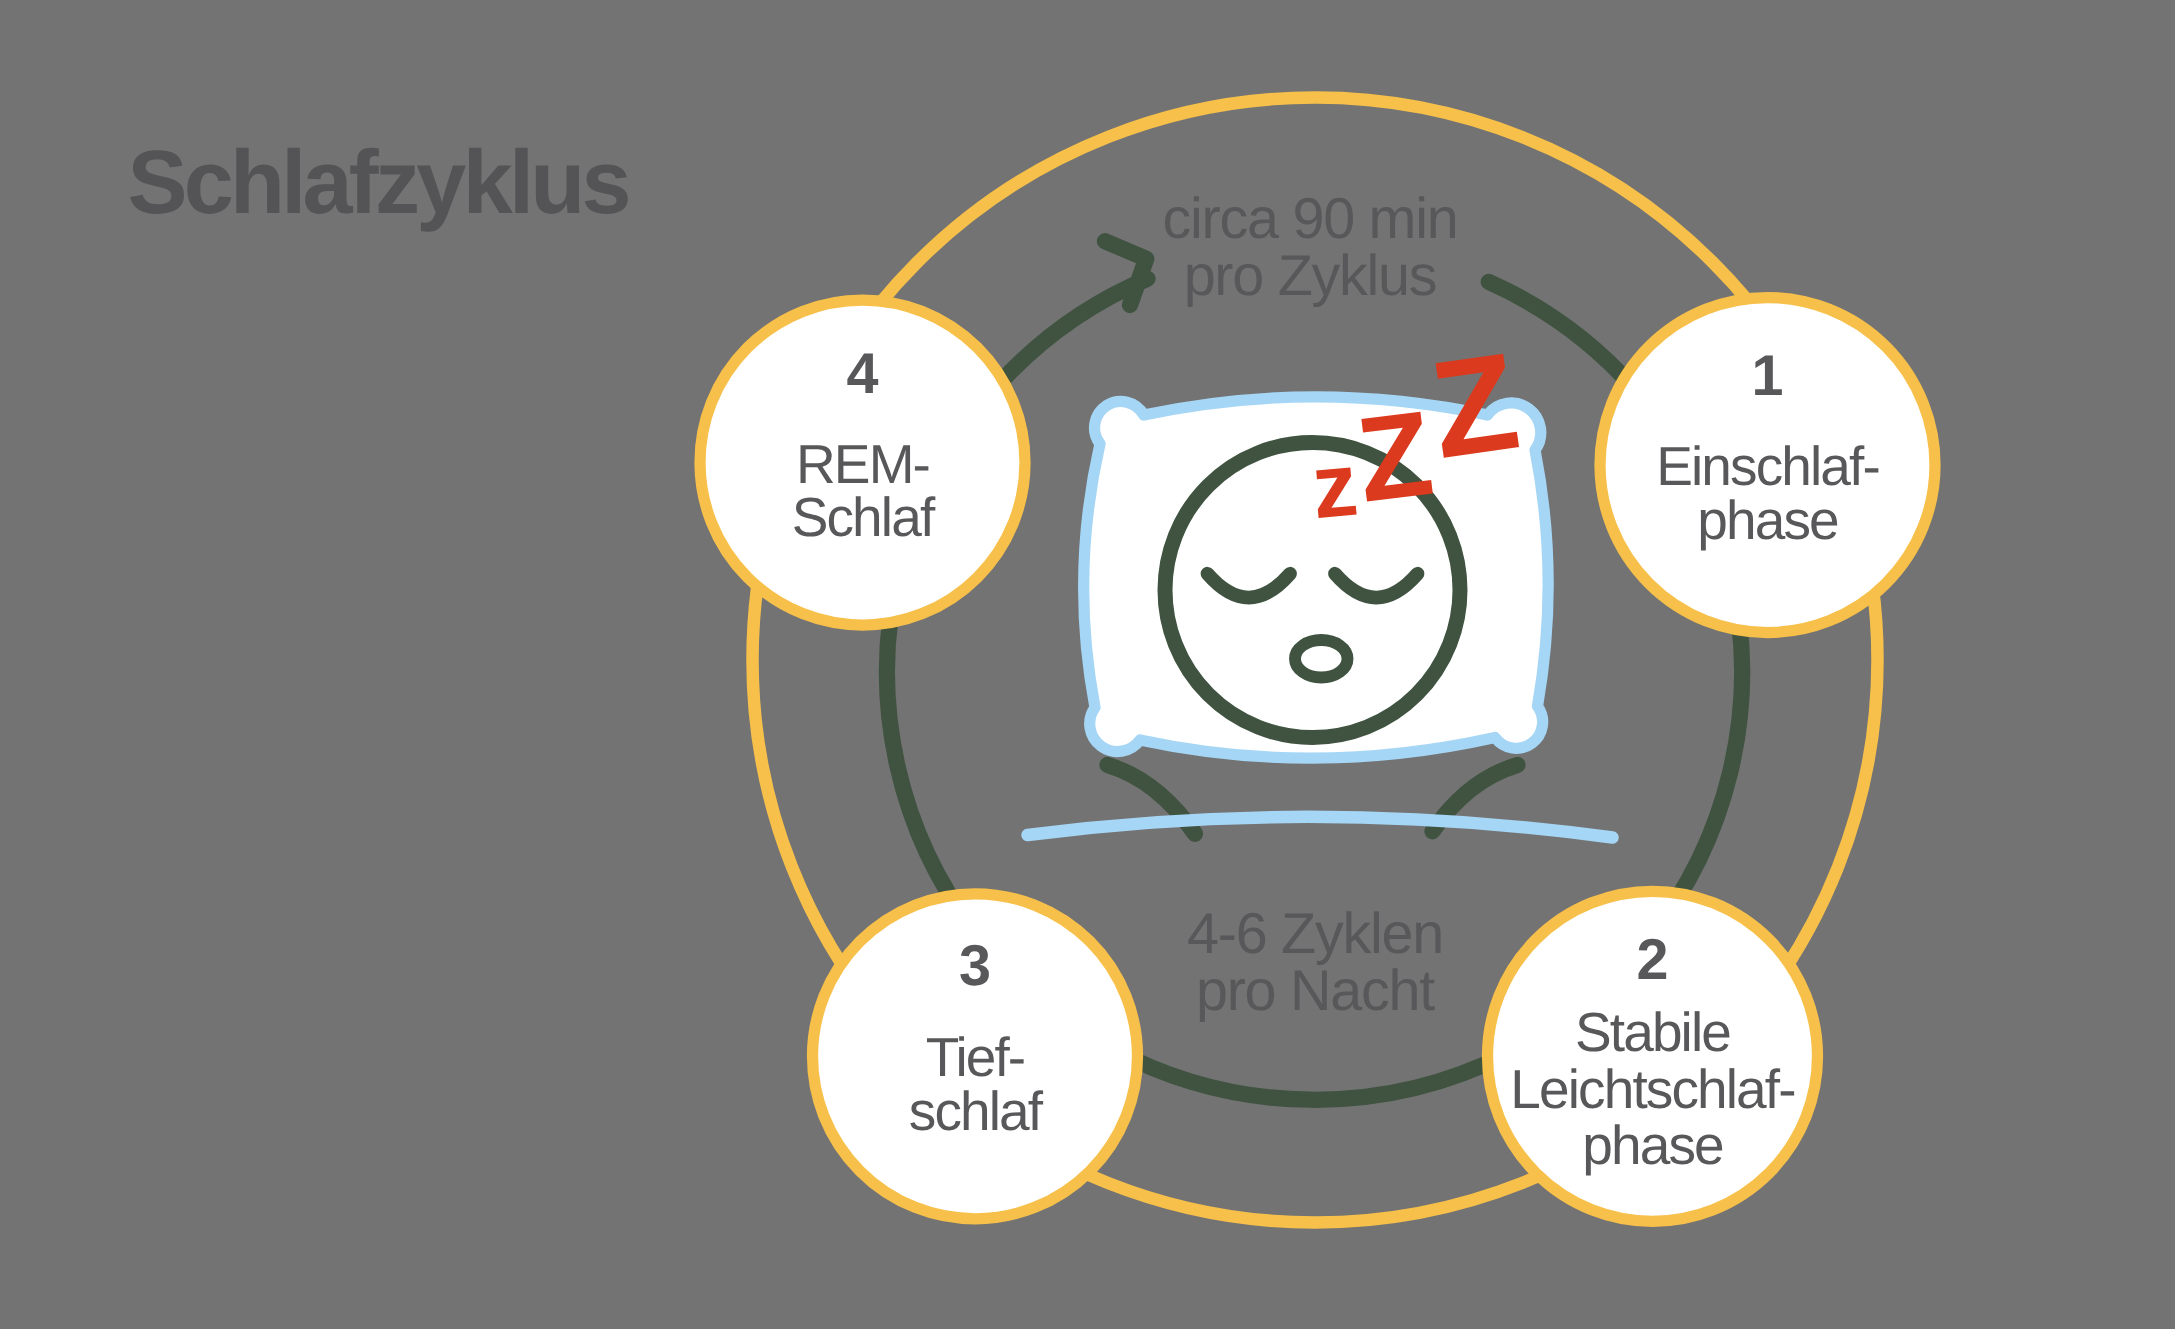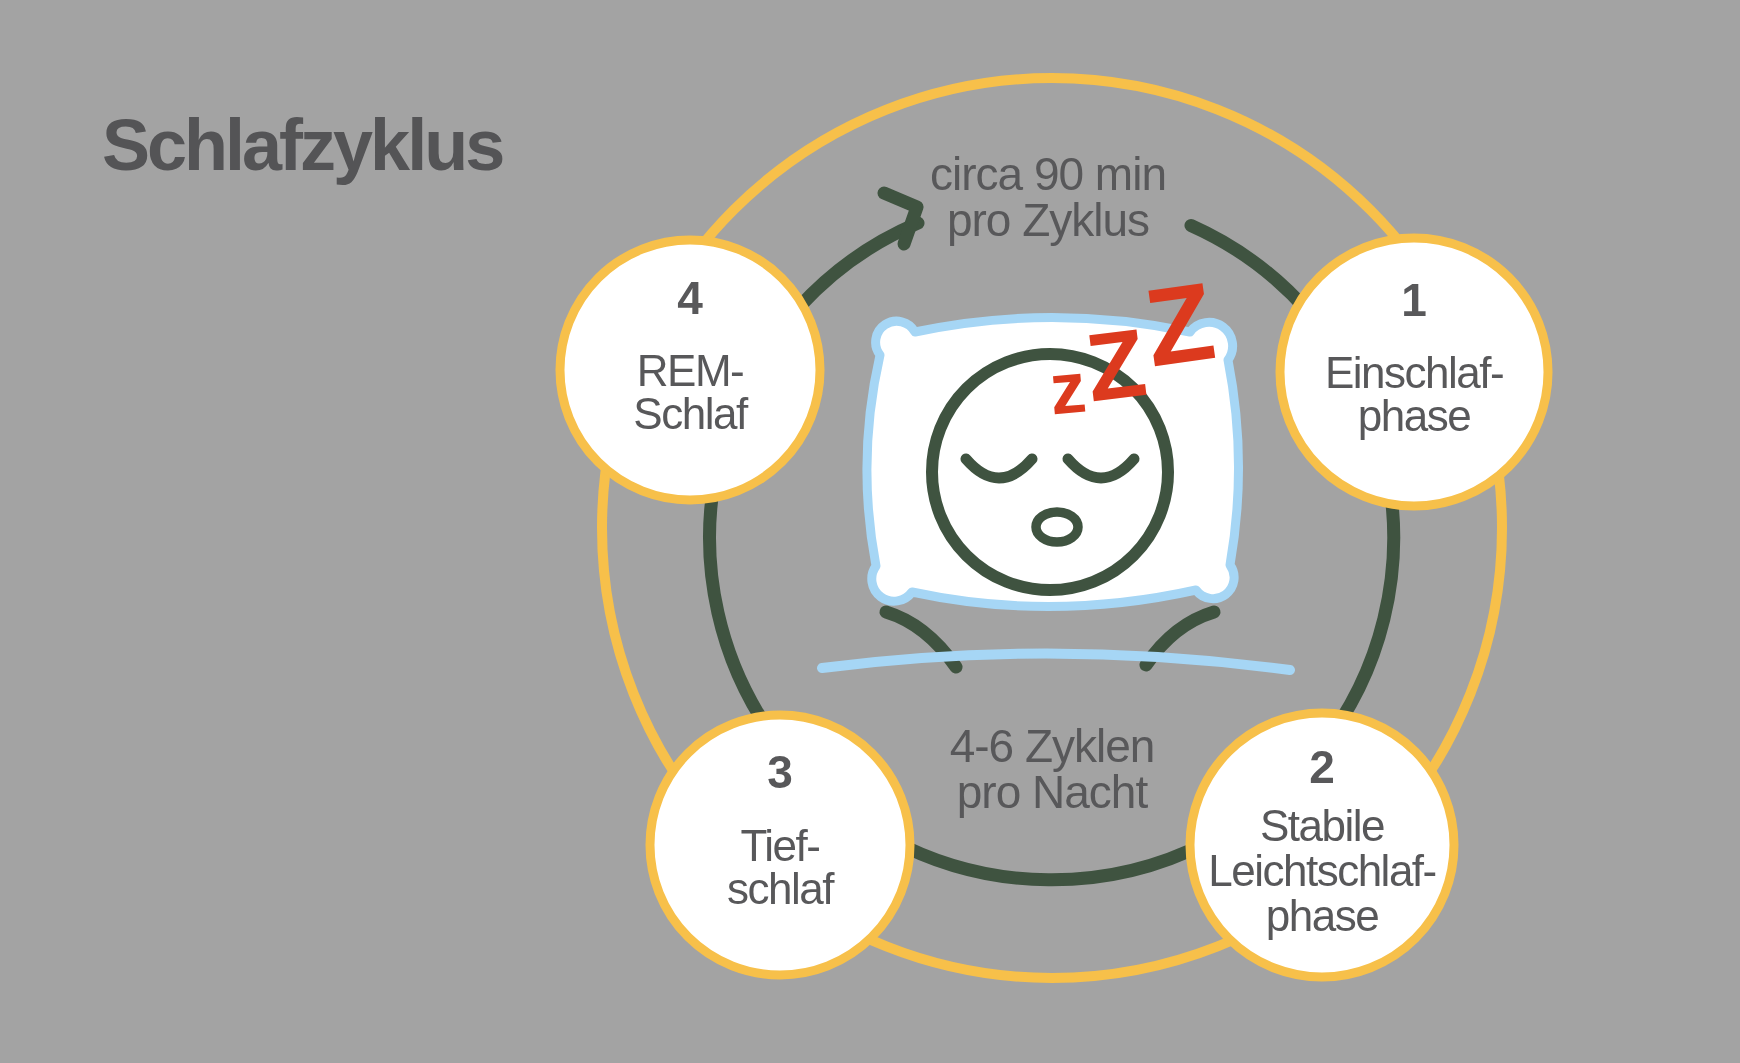--- a/index.html
+++ b/index.html
@@ -1,19 +1,19 @@
 <!DOCTYPE html>
 <html style="--yellow: #F7C04A; --green: #3F5340; --blue: #A6D6F5; --red: #DC3A1E; --gray: #58585A; --title_gray: #545456;"><head>
 <meta charset="utf-8">
 <style>
   html, body { margin:0; padding:0; background:#ffffff; }
   .stage {
     position:relative;
     width:1740px; height:1063px;
-    background:#a3a3a3;
+    background:#737373;
     overflow:hidden;
   }
   svg text {
     font-family:"Liberation Sans", sans-serif;
     fill:var(--gray, #58585A);
   }
   .mid   { text-anchor:middle; }
   .num   { font-size:46px; font-weight:700; }
   .label { font-size:44px; letter-spacing:-1.5px; }
   .note  { font-size:46px; letter-spacing:-1px; }

